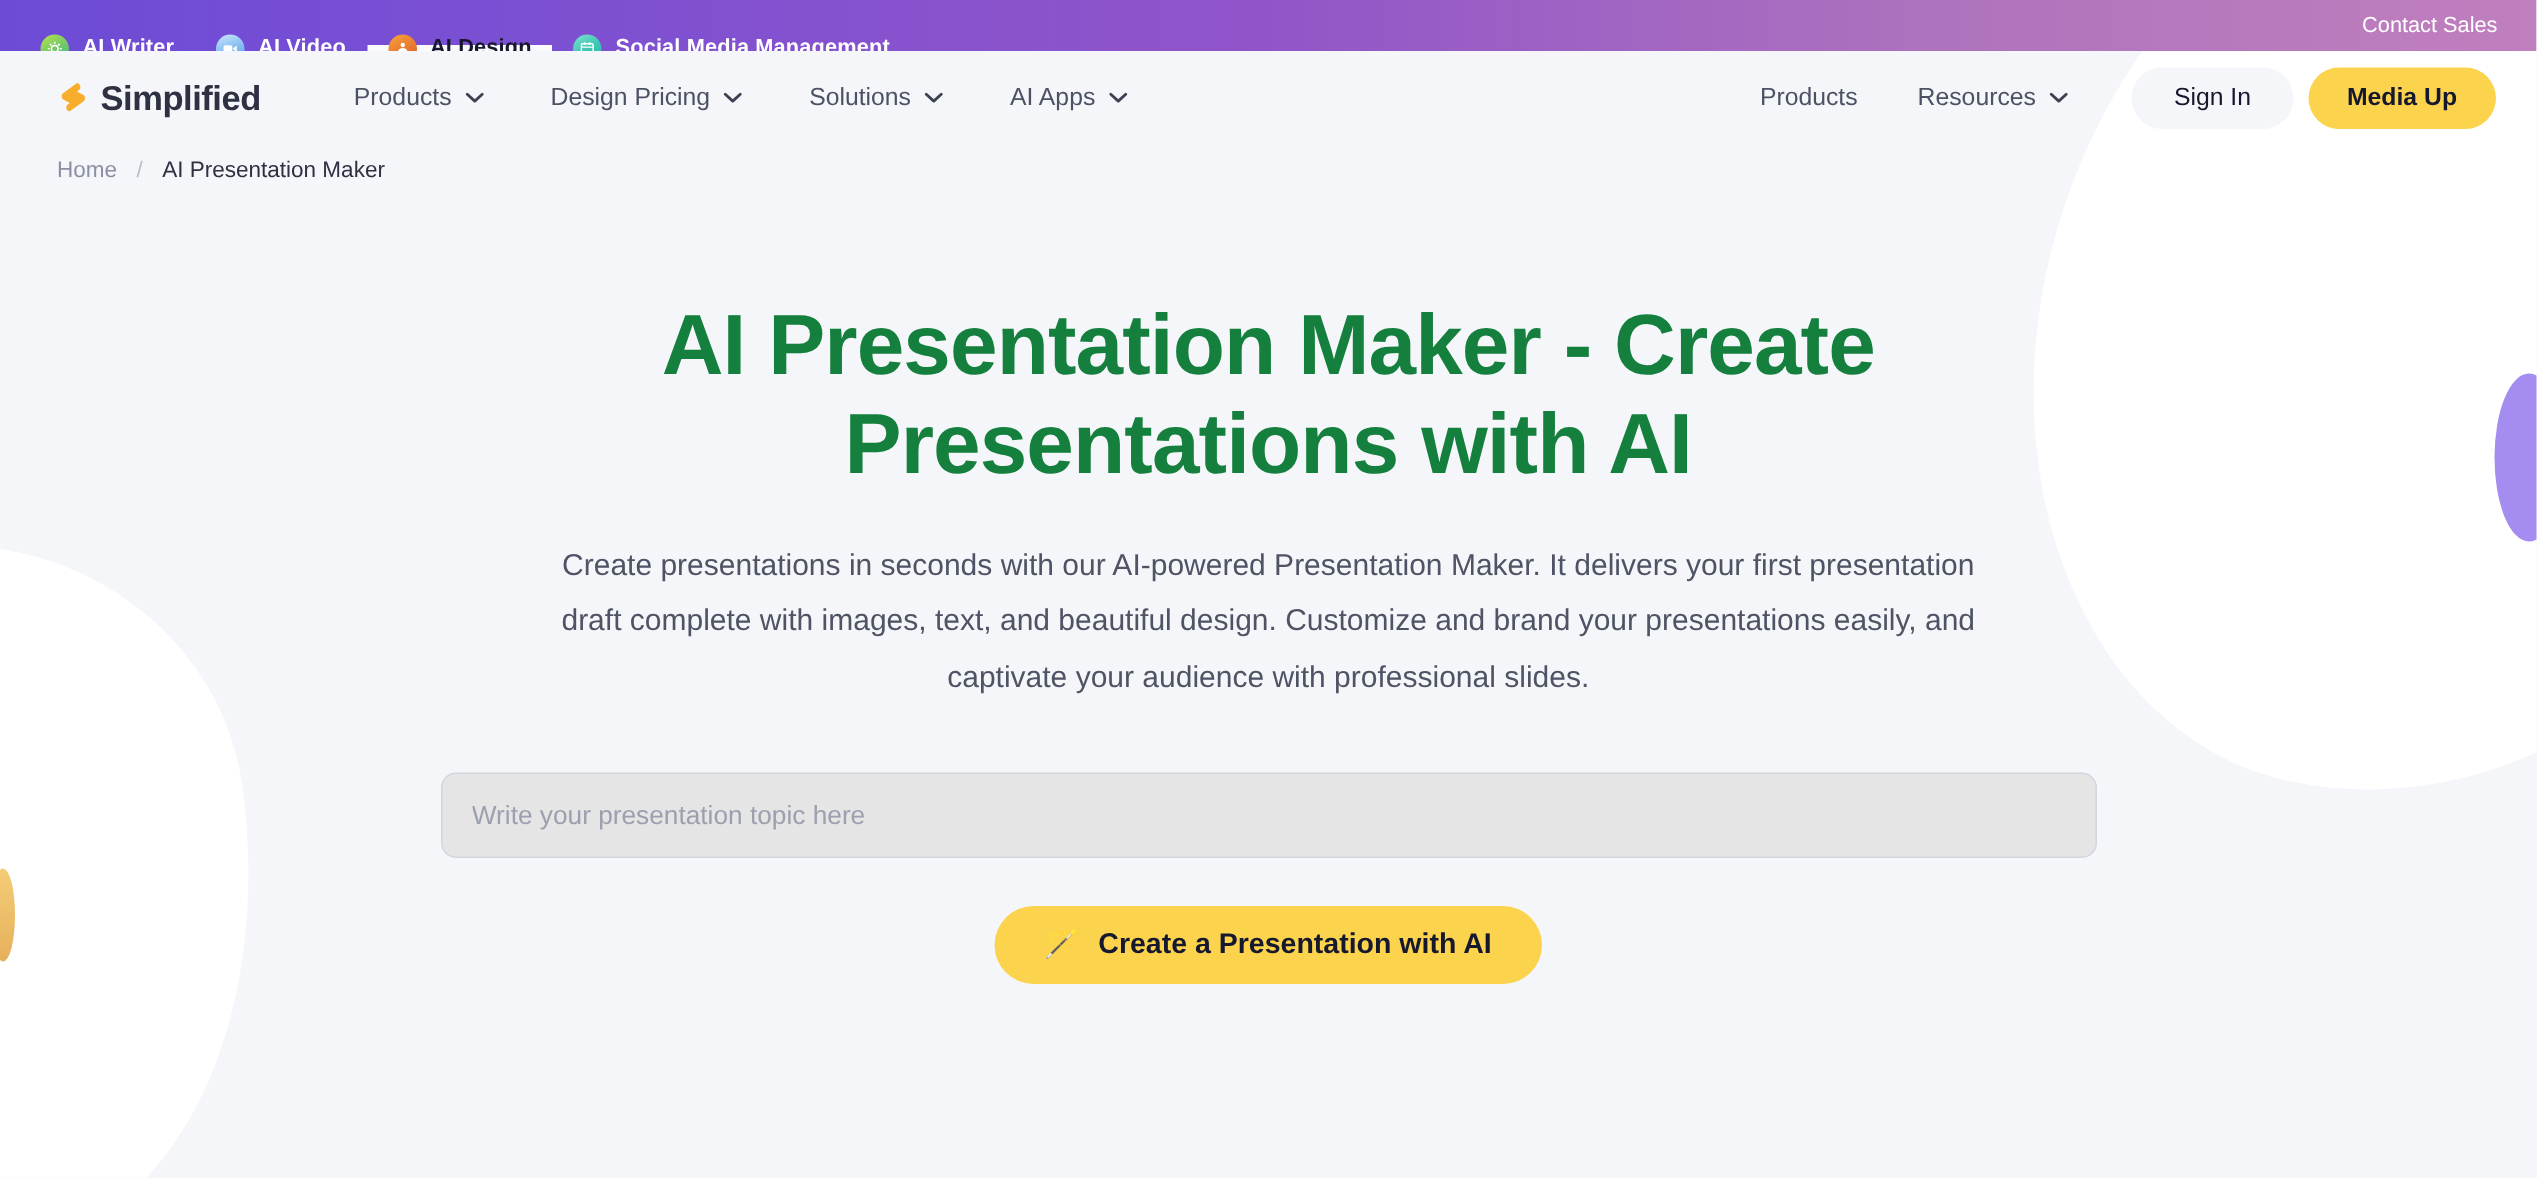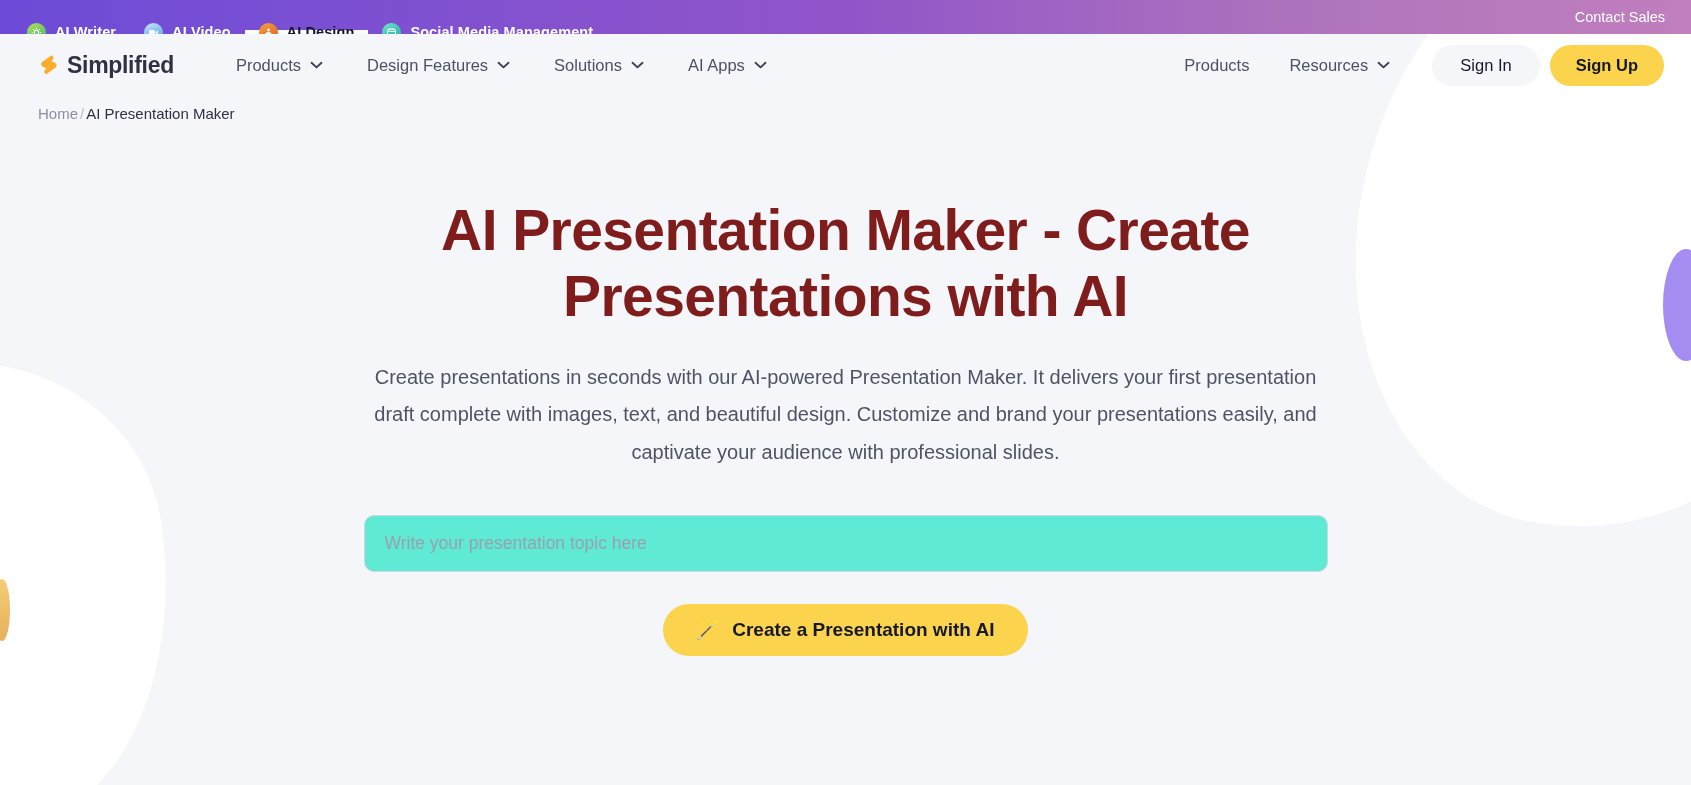--- a/index.html
+++ b/index.html
@@ -124,55 +124,55 @@
     font-family:inherit;
     font-size:16.5px; font-weight:700; color:#16182e;
     cursor:pointer;
   }
 
   
   .breadcrumb{
     position:relative; z-index:20;
     padding:9px 0 0 38px;
     font-size:15px; color:#16182e;
-    display:flex; align-items:center; gap:2px;
+    display:flex; align-items:center; gap:13px;
   }
   .breadcrumb .crumb-link{ color:#8a8fa3; cursor:pointer; }
   .breadcrumb .sep{ color:#b9bdc9; }
   .breadcrumb .crumb-current{ color:#2d3142; }
 
   
   .hero{
     position:relative; z-index:20;
     padding-top:75px;
     display:flex; flex-direction:column; align-items:center;
     text-align:center;
   }
   .hero h1{
     font-size:57px;
     line-height:1.16;
     font-weight:700;
     letter-spacing:-.6px;
-    color:#7f1d1d;
+    color:#15803d;
     max-width:920px;
   }
   .hero p{
     margin-top:30px;
     font-size:20px;
     line-height:1.86;
     color:#4e5464;
     max-width:960px;
     font-weight:400;
   }
   .topic-input{
     margin-top:44px;
-    width:964px; height:57px;
+    width:1104px; height:57px;
     border:1.5px solid #d3d6de;
     border-radius:10px;
-    background:#5eead4;
+    background:#e5e5e5;
     padding:0 20px;
     font-family:inherit;
     font-size:17.5px;
     color:#16182e;
     outline:none;
   }
   .topic-input::placeholder{ color:#9aa0ae; }
   .cta{
     margin-top:32px;
     display:inline-flex; align-items:center; gap:12px;
@@ -254,21 +254,21 @@
   </div>
 
   <div class="nav-links">
     <div class="nav-item">
       <span>Products</span>
       <svg class="chev" viewBox="0 0 13 8" fill="none" stroke="#3c4252" stroke-width="1.9" stroke-linecap="round" stroke-linejoin="round">
           <path d="M1.5 1.8L6.5 6.4 11.5 1.8"></path>
         </svg>
     </div>
     <div class="nav-item">
-      <span>Design Features</span>
+      <span>Design Pricing</span>
       <svg class="chev" viewBox="0 0 13 8" fill="none" stroke="#3c4252" stroke-width="1.9" stroke-linecap="round" stroke-linejoin="round">
           <path d="M1.5 1.8L6.5 6.4 11.5 1.8"></path>
         </svg>
     </div>
     <div class="nav-item">
       <span>Solutions</span>
       <svg class="chev" viewBox="0 0 13 8" fill="none" stroke="#3c4252" stroke-width="1.9" stroke-linecap="round" stroke-linejoin="round">
           <path d="M1.5 1.8L6.5 6.4 11.5 1.8"></path>
         </svg>
     </div>
@@ -284,21 +284,21 @@
     <div class="nav-item">
       <span>Products</span>
     </div>
     <div class="nav-item">
       <span>Resources</span>
       <svg class="chev" viewBox="0 0 13 8" fill="none" stroke="#3c4252" stroke-width="1.9" stroke-linecap="round" stroke-linejoin="round">
           <path d="M1.5 1.8L6.5 6.4 11.5 1.8"></path>
         </svg>
     </div>
     <button class="btn-signin">Sign In</button>
-    <button class="btn-signup">Sign Up</button>
+    <button class="btn-signup">Media Up</button>
   </div>
 </nav>
 
 <div class="breadcrumb">
   <span class="crumb-link">Home</span>
   <span class="sep">/</span>
   <span class="crumb-current">AI Presentation Maker</span>
 </div>
 
 <main class="hero">

